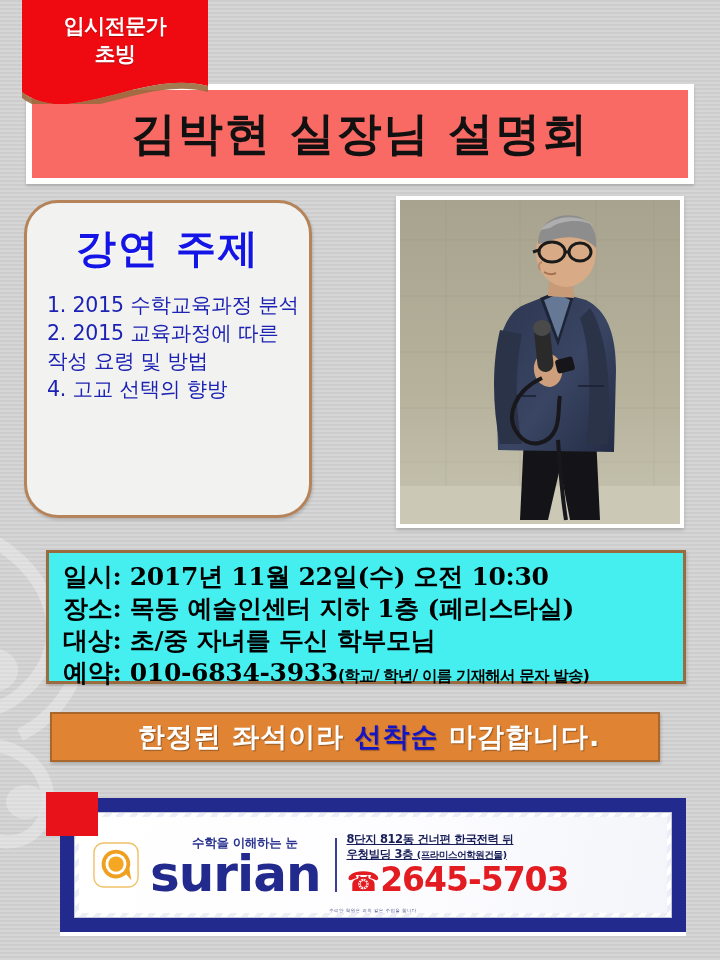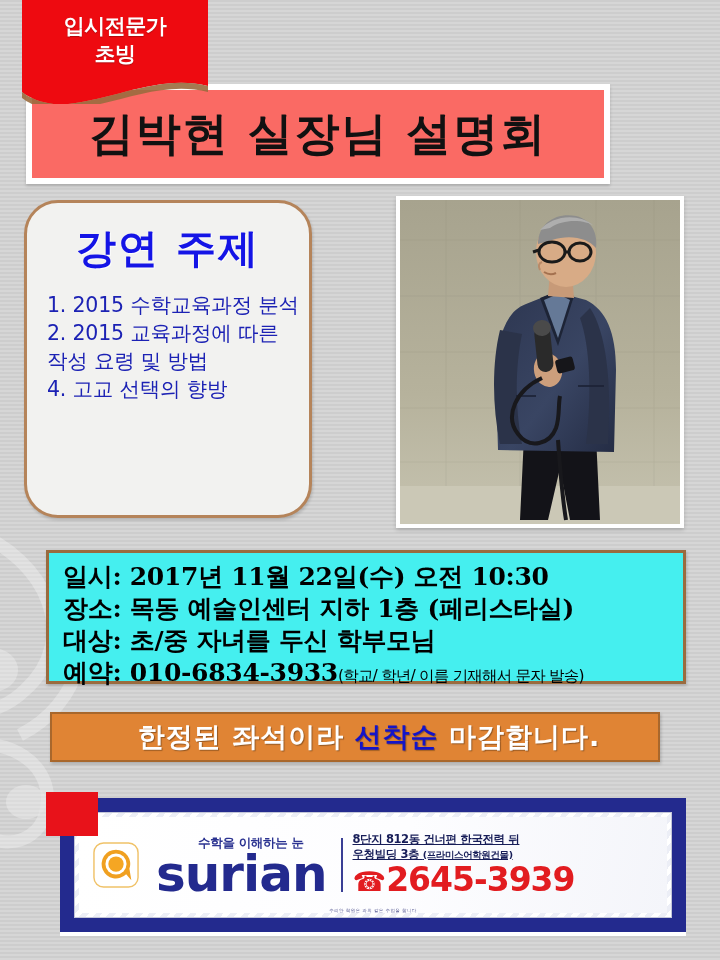--- a/index.html
+++ b/index.html
@@ -62,21 +62,21 @@
     line-height: 1.32;
     letter-spacing: -.5px;
     text-shadow: 0 1px 1px rgba(0,0,0,.25);
   }
 
   
   .title-frame {
     position: absolute;
     left: 26px;
     top: 84px;
-    width: 584px;
+    width: 668px;
     height: 100px;
     background: #ffffff;
     padding: 6px;
     box-sizing: border-box;
     box-shadow: 0 2px 3px rgba(0,0,0,.17);
     z-index: 3;
   }
   .title-banner {
     width: 100%;
     height: 100%;
@@ -170,21 +170,21 @@
     font-weight: bold;
     font-size: 25px;
     line-height: 1.28;
     color: #000000;
     white-space: nowrap;
     letter-spacing: -.3px;
   }
   .info-note {
     font-family: "DejaVu Sans", "Liberation Sans", sans-serif;
     font-size: 15.5px;
-    font-weight: normal;
+    font-weight: bold;
     letter-spacing: -.8px;
   }
 
   
   .notice-box {
     position: absolute;
     left: 50px;
     top: 712px;
     width: 610px;
     height: 50px;
@@ -261,21 +261,21 @@
   }
   .logo-mark {
     width: 46px;
     height: 46px;
     margin-left: 14px;
     flex: 0 0 auto;
   }
   .logo-mark svg { display:block; width:100%; height:100%; }
   .logo-word-wrap {
     position: relative;
-    margin-left: 17px;
+    margin-left: 11px;
     flex: 0 0 auto;
   }
   .logo-tagline {
     font-size: 12.5px;
     font-weight: bold;
     color: #2b3391;
     letter-spacing: -.3px;
     margin-left: 42px;
     margin-bottom: 1px;
     white-space: nowrap;
@@ -496,21 +496,21 @@
           </div>
 
           <div class="logo-divider"></div>
 
           <div class="logo-contact">
             <div class="logo-address">
               <span>8단지 812동 건너편 한국전력 뒤</span><br>
               <span>우청빌딩 3층 </span><span class="addr-paren">(프라미스어학원건물)</span>
             </div>
             <div class="logo-phone">
-              <span class="phone-glyph">☎</span><span>2645-3939</span>
+              <span class="phone-glyph">☎</span><span>2645-5703</span>
             </div>
           </div>
 
         </div>
         <div class="logo-microtext">수리안 학원은 과외 같은 수업을 합니다</div>
       </div>
     </div>
     <div class="footer-baseline"></div>
   </div>
 

